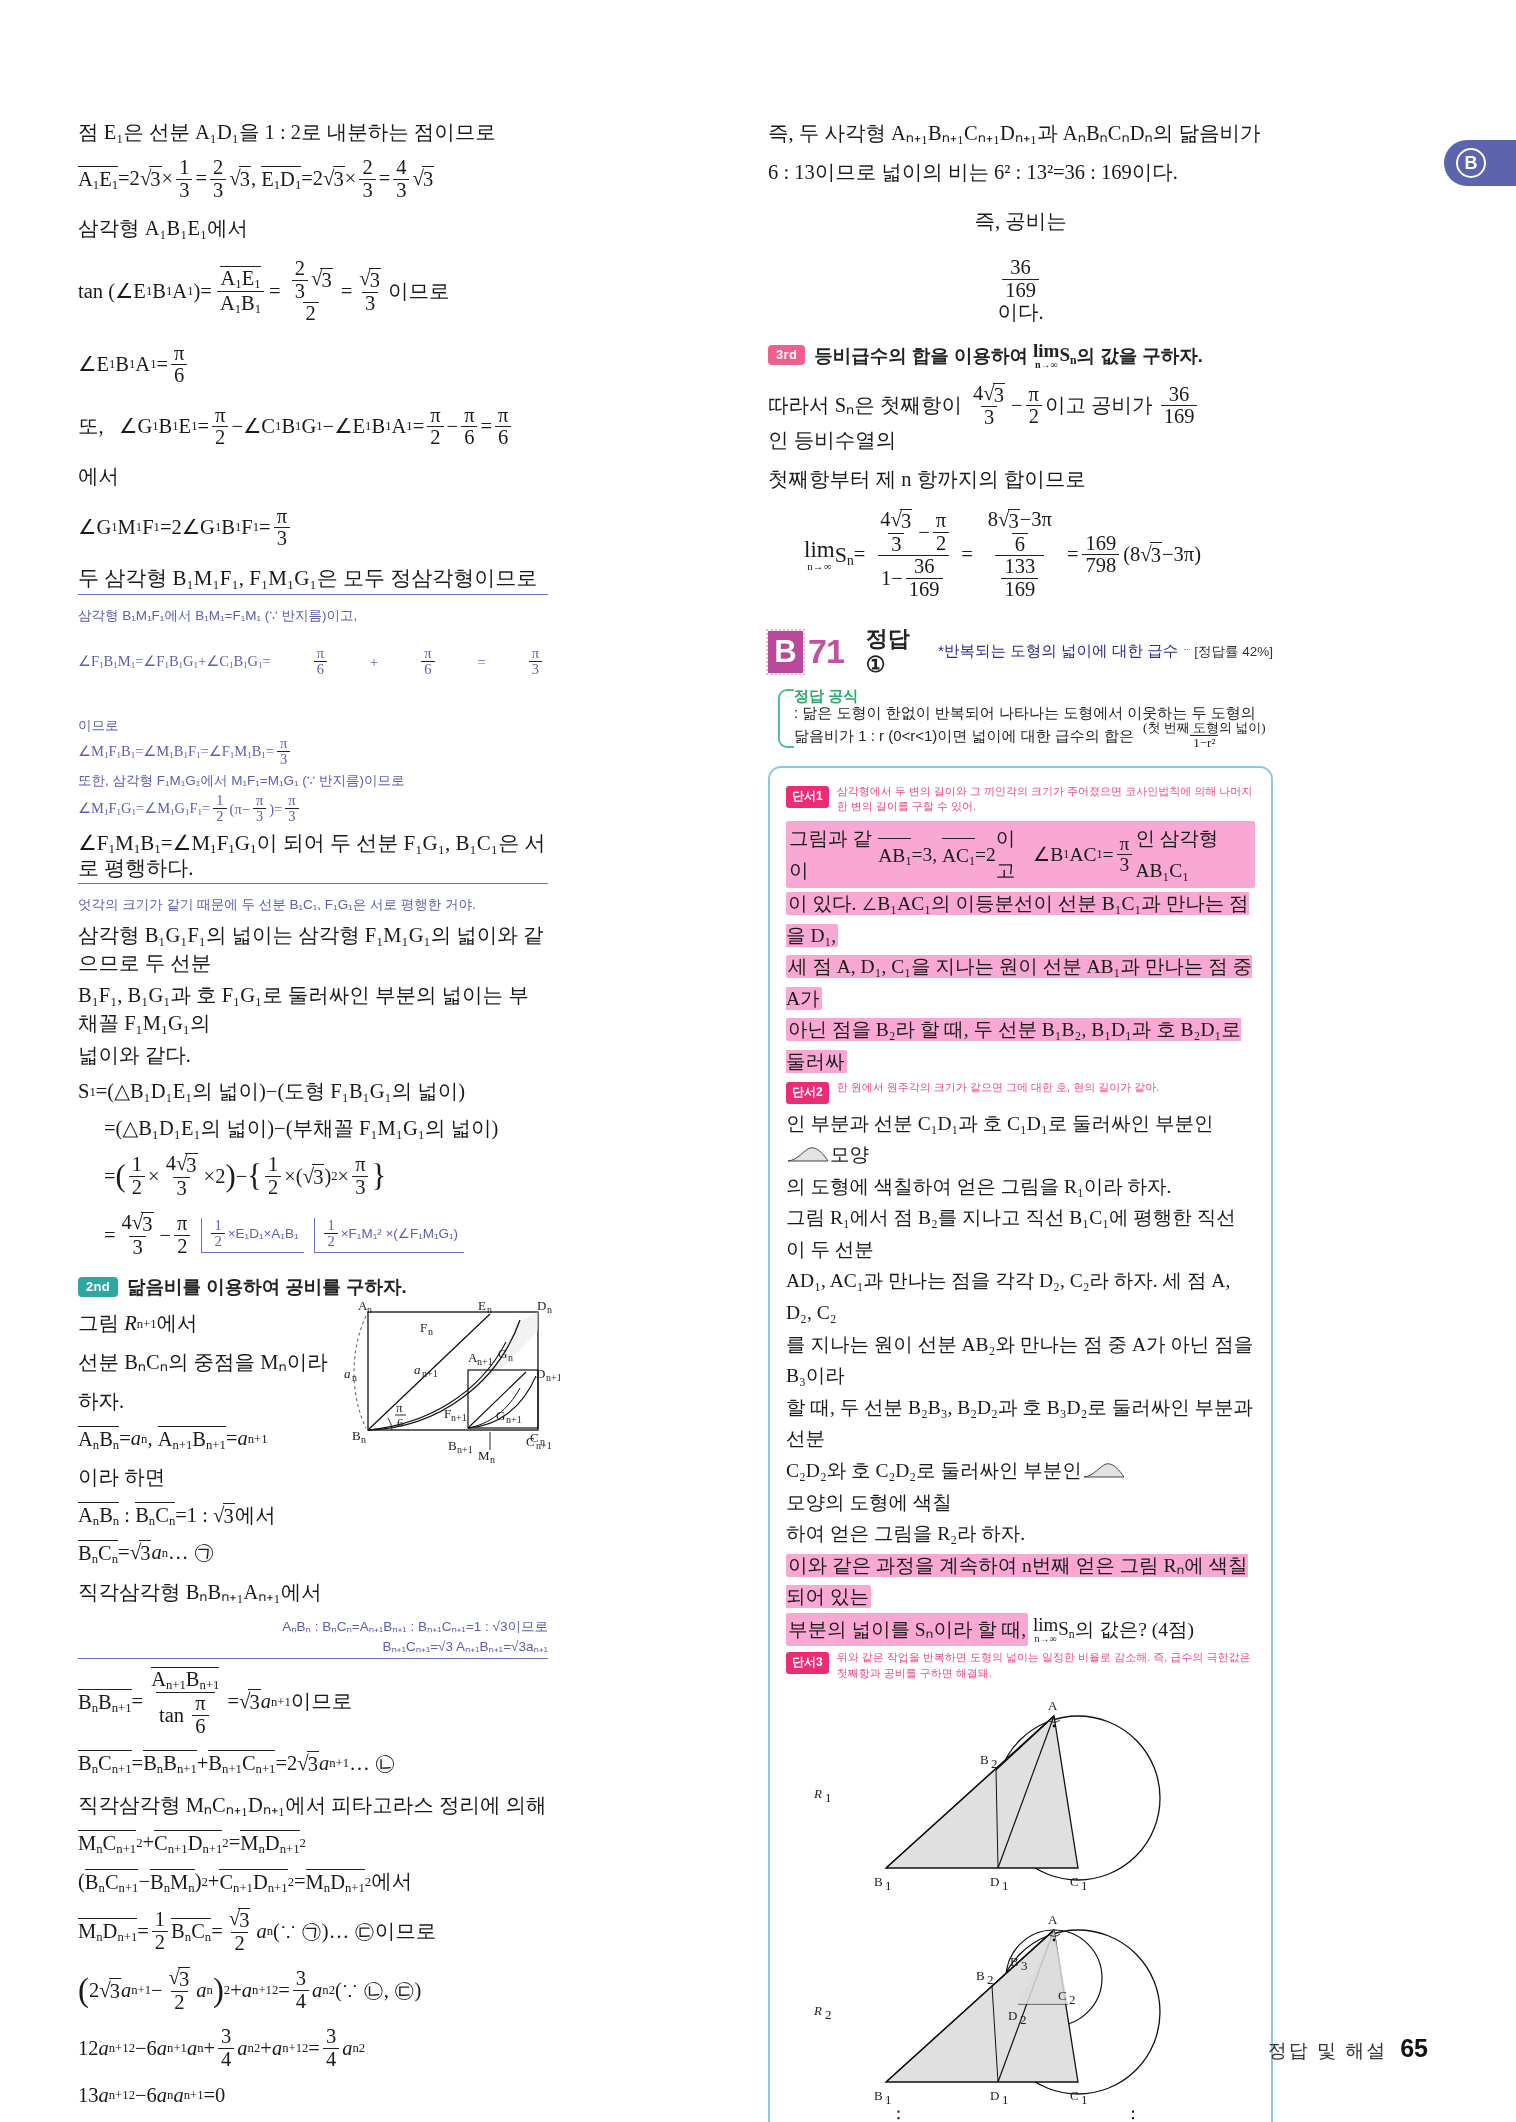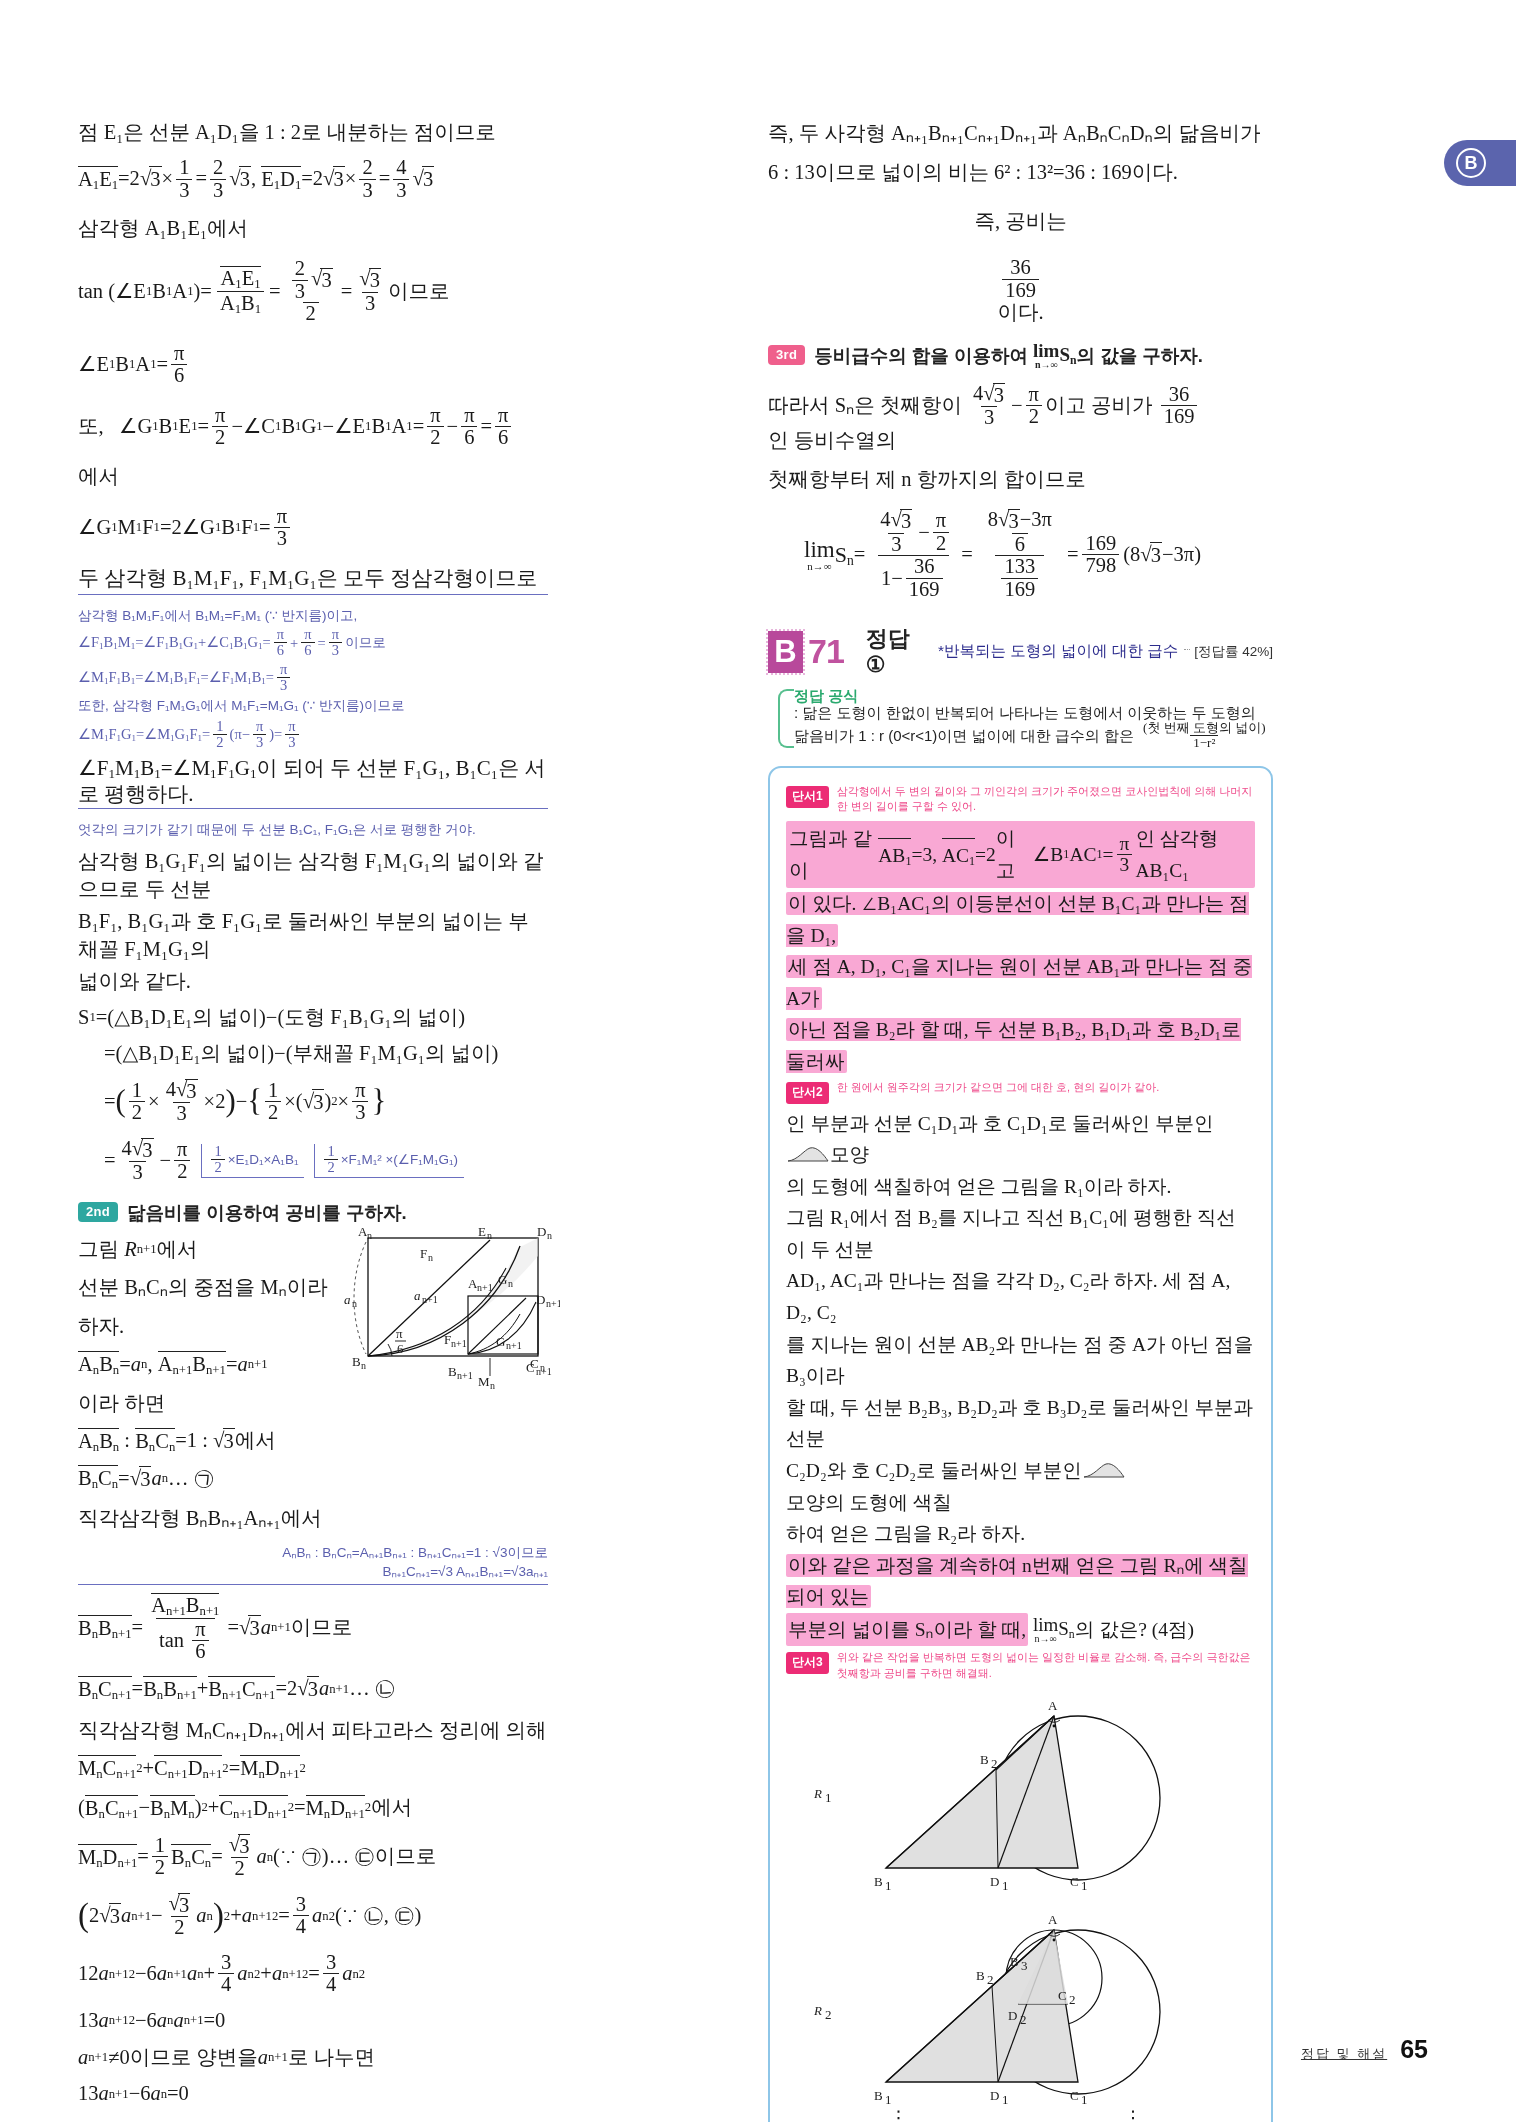--- a/index.html
+++ b/index.html
@@ -115,21 +115,21 @@
   
   .fig { position:relative; }
   svg { display:block; }
   .flbl { font-family:"Liberation Serif",serif; font-size:13px; fill:#222; }
   .flbl.sm { font-size:10px; }
 
   
   .footer { position:absolute; right:88px; bottom:58px;
             font-family:"Liberation Sans",sans-serif; display:flex;
             align-items:baseline; }
-  .footer .t { font-size:13px; color:#333; letter-spacing:2px;text-decoration:underline; }
+  .footer .t { font-size:19px; color:#333; letter-spacing:2px; }
   .footer .p { font-size:25px; font-weight:bold; color:#111; margin-left:13px; }
 </style>
 </head>
 <body>
 
 <div class="page">
 
   <div class="btab">
     <span class="circ">B</span>
   </div>
@@ -228,21 +228,21 @@
       ∠G<sub>1</sub>M<sub>1</sub>F<sub>1</sub>=2∠G<sub>1</sub>B<sub>1</sub>F<sub>1</sub>=<span class="frac">
           <span class="num">π</span>
           <span class="den">3</span>
         </span>
     </div>
 
     <div class="ln big uline-blue" style="margin-top:14px;">두 삼각형 B₁M₁F₁, F₁M₁G₁은 모두 정삼각형이므로</div>
 
     <div class="annot" style="margin:3px 0 6px 0;">
       <div>삼각형 B₁M₁F₁에서 B₁M₁=F₁M₁ (∵ 반지름)이고,</div>
-      <div class="mrow" style="margin-top:2px;">
+      <div class="mrow" style="margin-top:21px;gap:40px;">
         <span class="m">∠F<sub>1</sub>B<sub>1</sub>M<sub>1</sub>=∠F<sub>1</sub>B<sub>1</sub>G<sub>1</sub>+∠C<sub>1</sub>B<sub>1</sub>G<sub>1</sub>=</span>
         <span class="m frac">
             <span class="num">π</span>
             <span class="den">6</span>
           </span>
           <span class="m">+</span>
         <span class="m frac">
             <span class="num">π</span>
             <span class="den">6</span>
           </span>

